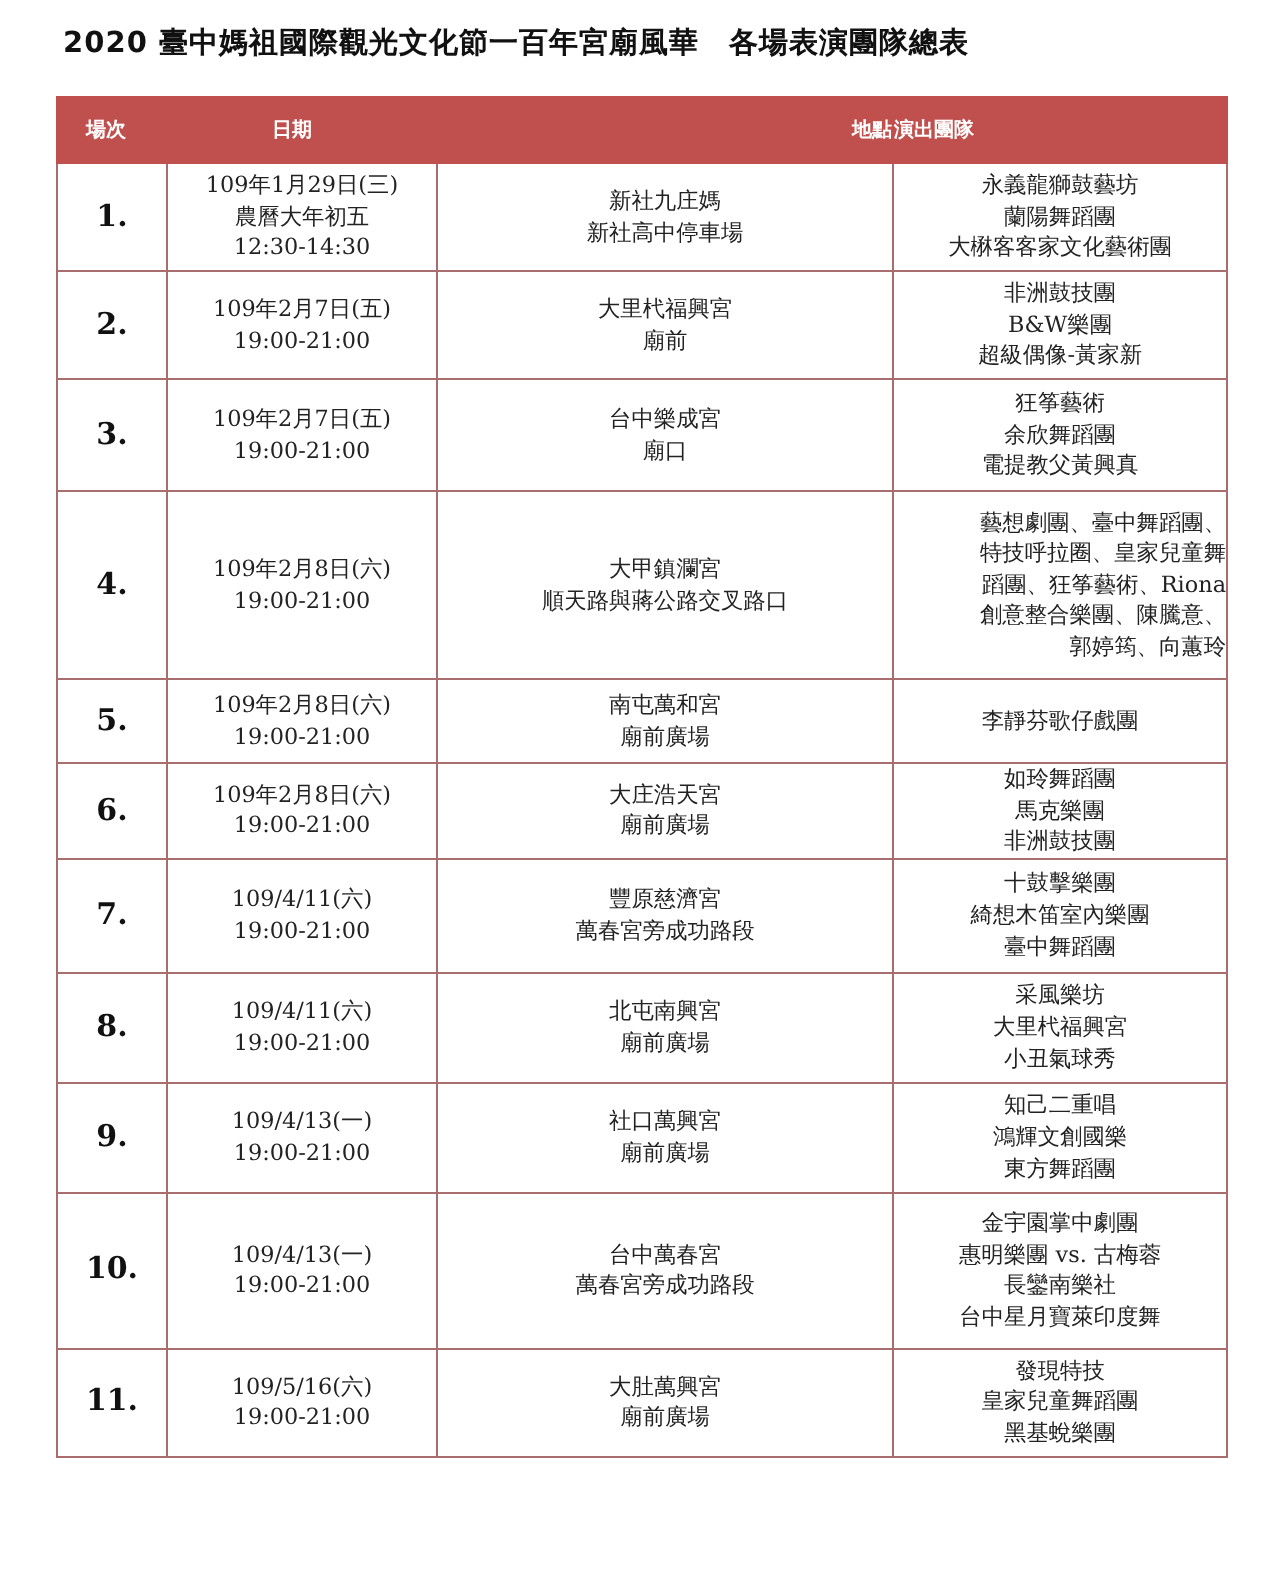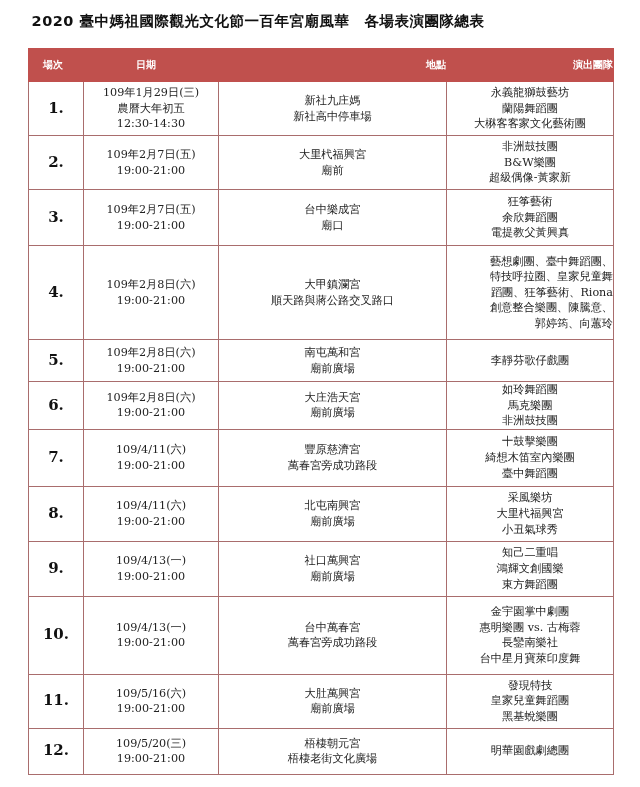--- a/index.html
+++ b/index.html
@@ -9,21 +9,21 @@
            font-family:"DejaVu Sans", sans-serif; font-weight:bold; font-size:14.5px;
            letter-spacing:0.5px; color:#111; }
   table { position:absolute; left:28px; top:48px; width:585px;
           border-collapse:collapse; table-layout:fixed; }
   th { background:#c0504d; color:#fff; height:32px; font-size:10px;
        font-family:"DejaVu Sans", sans-serif; font-weight:bold;
        border:1px solid #c0504d; padding:0; }
   th.c1 { text-align:left; padding-left:14px; }
   th.c2 { text-align:left; padding-left:52px; }
   th.c3 { text-align:right; }
-  th.c4 { text-align:right; }
+  th.c4 { text-align:left; }
   td { border:1.5px solid #a96d6d; padding:0; text-align:center; vertical-align:middle;
        font-size:11.2px; line-height:15.6px; }
   td.no { font-weight:bold; font-size:15px; font-family:"DejaVu Serif", serif; color:#111; }
   td .ln { display:block; white-space:nowrap; }
   td.perf .ln { white-space:nowrap; }
   td.perf.wrap { text-align:right; padding-left:6px; }
 </style>
 </head>
 <body>
 
@@ -216,28 +216,14 @@
         <td class="venue">
           <span class="ln">大肚萬興宮</span>
           <span class="ln">廟前廣場</span>
         </td>
         <td class="perf">
           <span class="ln">發現特技</span>
           <span class="ln">皇家兒童舞蹈團</span>
           <span class="ln">黑基蛻樂團</span>
         </td>
       </tr>
-      <tr style="height: 46px;">
-        <td class="no">12.</td>
-        <td class="date">
-          <span class="ln">109/5/20(三)</span>
-          <span class="ln">19:00-21:00</span>
-        </td>
-        <td class="venue">
-          <span class="ln">梧棲朝元宮</span>
-          <span class="ln">梧棲老街文化廣場</span>
-        </td>
-        <td class="perf">
-          <span class="ln">明華園戲劇總團</span>
-        </td>
-      </tr>
     </tbody>
 </table>
 
 </body></html>

